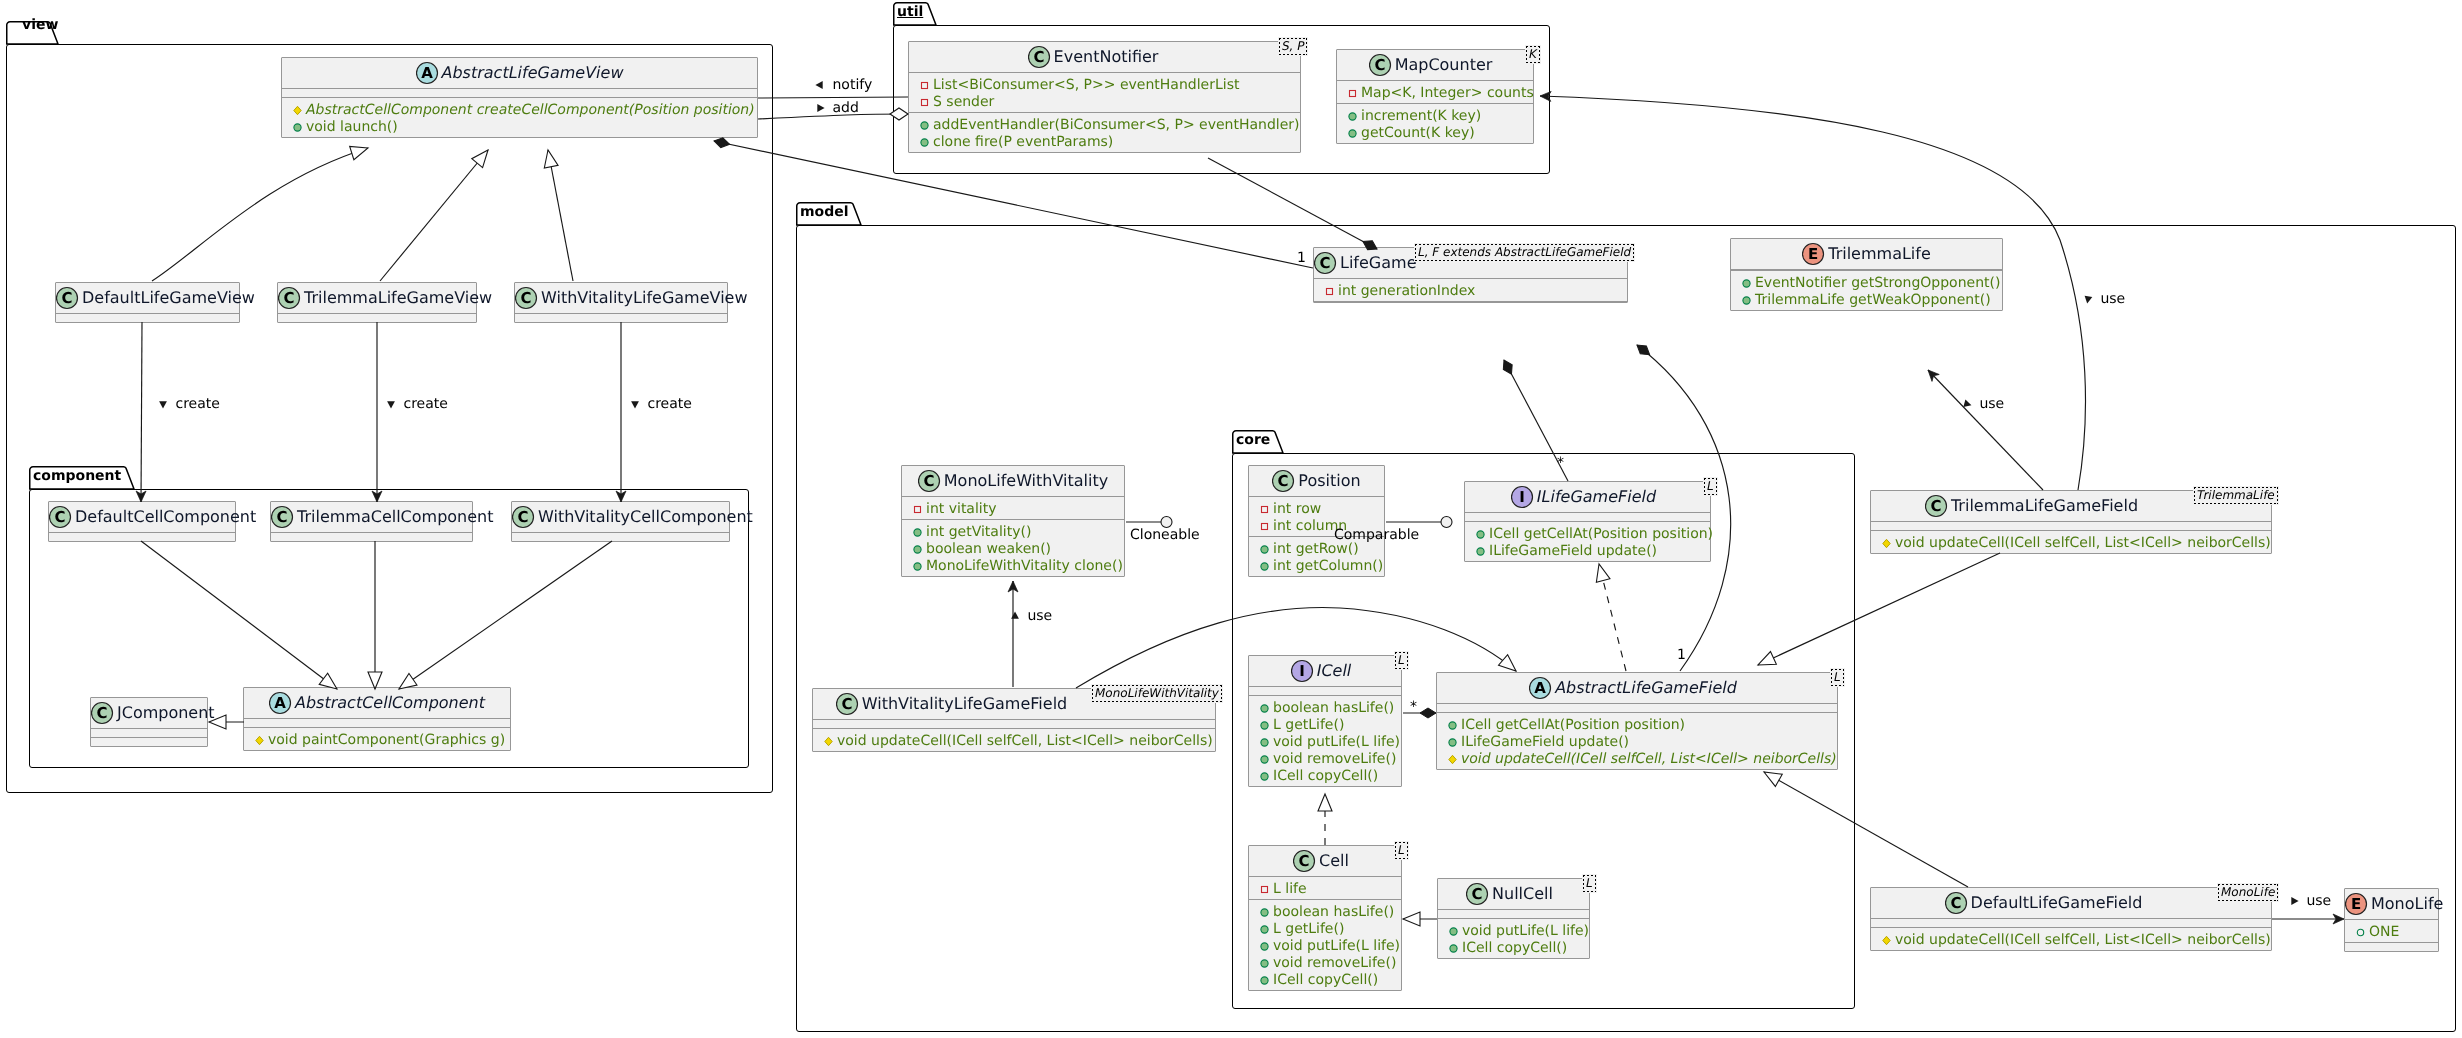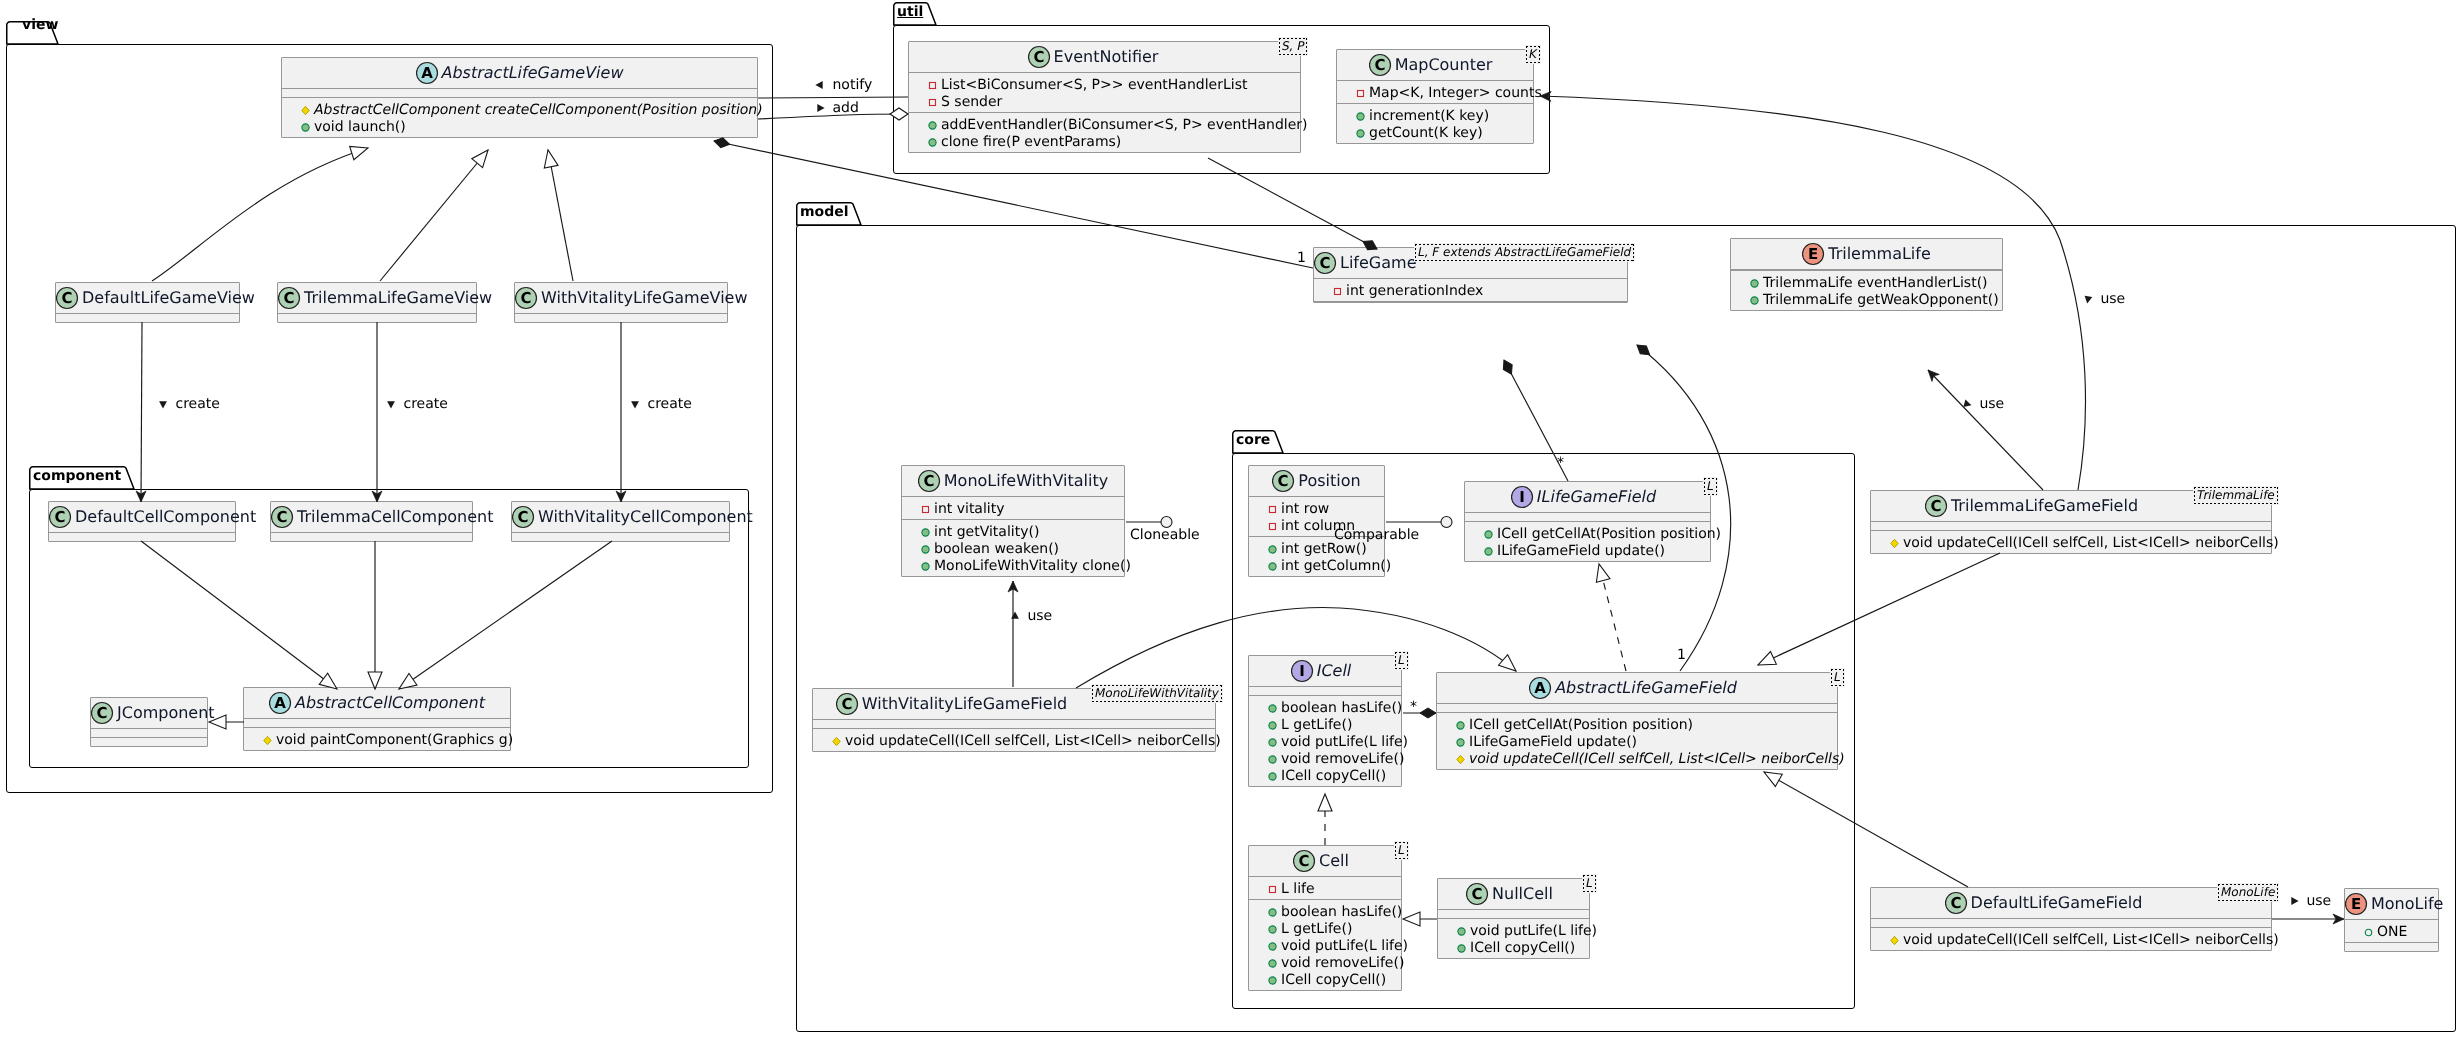--- a/index.html
+++ b/index.html
@@ -12,21 +12,21 @@
   .pkglbl{position:absolute;font-weight:bold;font-size:14px;color:#000;white-space:nowrap;}
   .cls{position:absolute;box-sizing:border-box;background:#F1F1F1;border:1px solid #979797;border-radius:1px;}
   .chdr{position:relative;box-sizing:border-box;text-align:center;height:30px;
         white-space:nowrap;padding-top:4px;}
   .chdr .ico{display:inline-block;vertical-align:middle;position:relative;top:-1px;}
   .chdr .nm{display:inline-block;font-size:16px;color:#0f172a;vertical-align:middle;line-height:18px;position:relative;top:-1px;}
   .nmi{font-style:italic;}
   .hsep{height:1px;background:#979797;font-size:0;line-height:0;}
   .sect{box-sizing:border-box;padding:4px 0 1px 0;}
   .sect.empty{height:8px;padding:0;}
-  .row{font-size:14px;line-height:17px;white-space:nowrap;color:#000000;padding-left:16px;height:17px;}
+  .row{font-size:14px;line-height:17px;white-space:nowrap;color:#4d7c0f;padding-left:8px;height:17px;}
   .row .vis{display:inline-block;width:16px;vertical-align:-3px;}
   .row .txt{display:inline-block;vertical-align:top;line-height:17px;}
   .row .txt.it{font-style:italic;}
   .gen{position:absolute;box-sizing:border-box;background:#F1F1F1;
        background-image:
          repeating-linear-gradient(to right,#000 0 2px,transparent 2px 4px),
          repeating-linear-gradient(to right,#000 0 2px,transparent 2px 4px),
          repeating-linear-gradient(to bottom,#000 0 2px,transparent 2px 4px),
          repeating-linear-gradient(to bottom,#000 0 2px,transparent 2px 4px);
        background-size:100% 1px,100% 1px,1px 100%,1px 100%;
@@ -222,21 +222,21 @@
       <div class="cls" style="left: 1730px; top: 238px; width: 273px;">
         <div class="chdr"><svg width="26" height="24" viewBox="0 0 26 24" class="ico">
             <circle cx="11" cy="12" r="10.5" fill="#EB937F" stroke="#222222" stroke-width="1.2"></circle>
             <text x="11" y="12.3" text-anchor="middle" dominant-baseline="central" font-family="&quot;DejaVu Sans&quot;,sans-serif" font-size="15" font-weight="bold" fill="#000000">E</text>
           </svg><span class="nm">TrilemmaLife</span></div>
         <div class="hsep"></div>
         <div class="hsep"></div>
         <div class="sect">
           <div class="row"><span class="vis"><svg width="15" height="15" viewBox="0 0 15 15">
                 <circle cx="7.5" cy="8.5" r="3.6" fill="#84BE84" stroke="#038048" stroke-width="1.1"></circle>
-              </svg></span><span class="txt">TrilemmaLife eventHandlerList()</span></div>
+              </svg></span><span class="txt">EventNotifier getStrongOpponent()</span></div>
           <div class="row"><span class="vis"><svg width="15" height="15" viewBox="0 0 15 15">
                 <circle cx="7.5" cy="8.5" r="3.6" fill="#84BE84" stroke="#038048" stroke-width="1.1"></circle>
               </svg></span><span class="txt">TrilemmaLife getWeakOpponent()</span></div>
         </div>
       </div>
       <div class="cls" style="left: 901px; top: 465px; width: 224px;">
         <div class="chdr"><svg width="26" height="24" viewBox="0 0 26 24" class="ico">
             <circle cx="11" cy="12" r="10.5" fill="#ADD1B2" stroke="#222222" stroke-width="1.2"></circle>
             <text x="11" y="12.3" text-anchor="middle" dominant-baseline="central" font-family="&quot;DejaVu Sans&quot;,sans-serif" font-size="15" font-weight="bold" fill="#000000">C</text>
           </svg><span class="nm">MonoLifeWithVitality</span></div>

